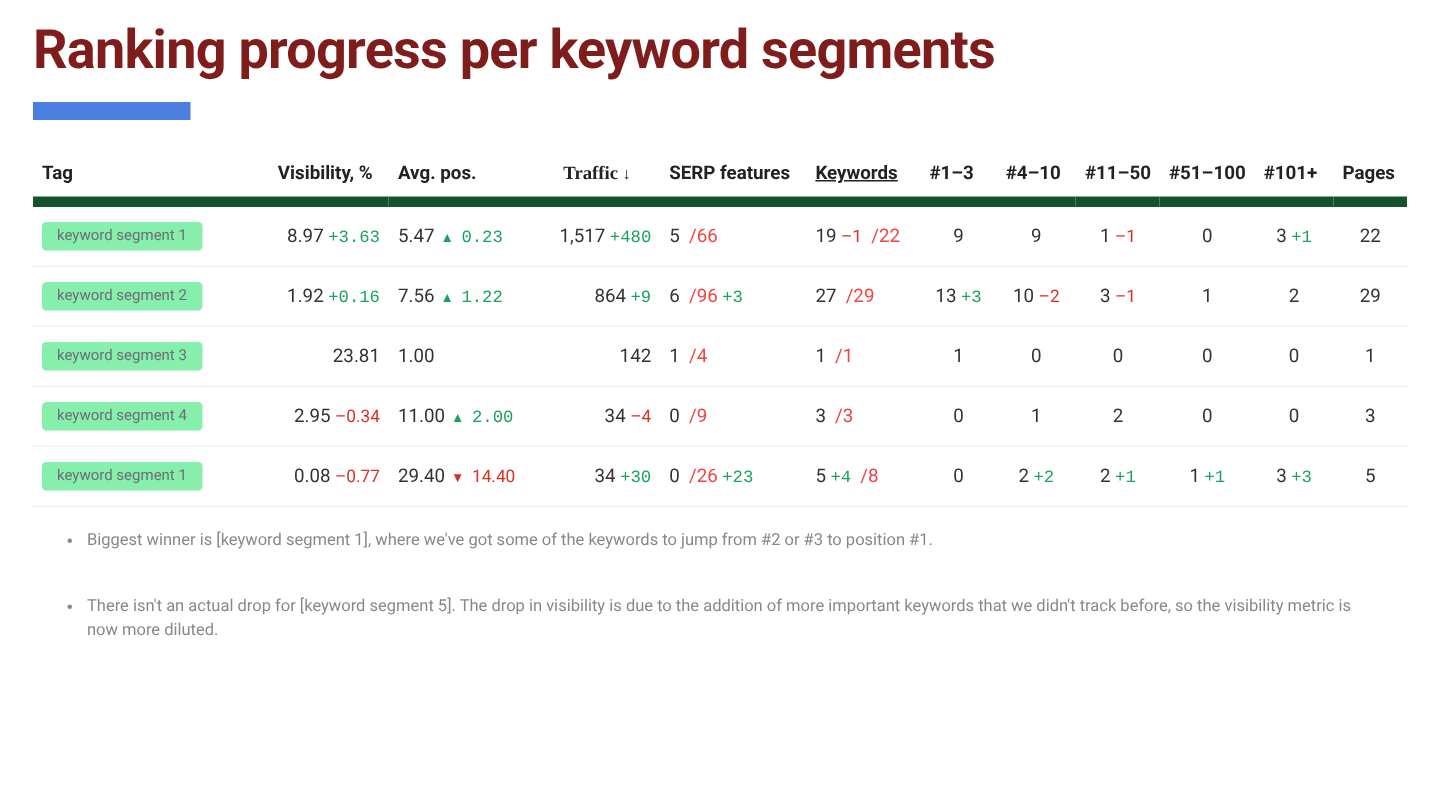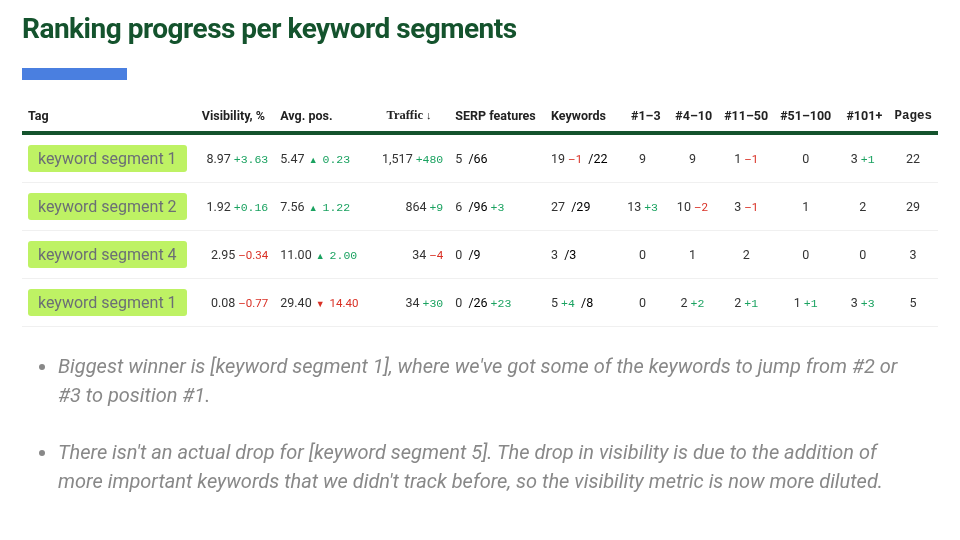--- a/index.html
+++ b/index.html
@@ -9,23 +9,23 @@
     height: 540px;
     font-family: -apple-system, BlinkMacSystemFont, "Segoe UI", Roboto, Helvetica, Arial, sans-serif;
     background: #ffffff;
     color: #333;
     position: relative;
   }
   .title {
     position: absolute;
     top: 12px;
     left: 22px;
-    font-size: 28px;
+    font-size: 36px;
     font-weight: 700;
-    color: #14532d;
+    color: #7f1d1d;
     letter-spacing: -0.5px;
   }
   .accent-bar {
     position: absolute;
     top: 68px;
     left: 22px;
     width: 105px;
     height: 12px;
     background: #4a7fe0;
   }
@@ -38,69 +38,68 @@
   table {
     width: 100%;
     border-collapse: collapse;
     font-size: 12.5px;
   }
   thead th {
     text-align: left;
     font-weight: 700;
     color: #222;
     padding: 8px 6px;
-    border-bottom: 4px solid #14532d;
+    border-bottom: 7px solid #14532d;
     white-space: nowrap;
   }
-  thead th.center { text-align: right; }
+  thead th.center { text-align: left; }
   thead th.right  { text-align: center; }
   tbody td {
     padding: 10px 6px;
     border-bottom: 1px solid #f0f0f0;
     vertical-align: middle;
     white-space: nowrap;
     color: #333;
   }
   .tag-pill {
     display: inline-block;
-    background: #bef264;
+    background: #86efac;
     border-radius: 3px;
     padding: 4px 10px;
     color: #6b6f75;
-    font-size: 16px;
+    font-size: 10px;
   }
   .delta-pos { color: #1aa260; font-size: 11.5px; padding-left: 3px; font-family: Liberation Mono, monospace; }
   .delta-neg { color: #d93025; font-size: 11.5px; padding-left: 3px; }
-  .muted { color: #000000; padding-left: 3px; }
+  .muted { color: #ef4444; padding-left: 3px; }
   .tri { font-size: 9px; padding: 0 2px 0 4px; }
   .tri-up { color: #1aa260; }
   .tri-down { color: #d93025; }
   td.right { text-align: right; }
   td.center { text-align: center; }
   .sort-arrow { font-size: 11px; padding-left: 3px; color: #222; }
   .bullets {
     position: absolute;
     top: 352px;
     left: 36px;
     right: 40px;
     color: #888;
-    font-size: 20px;
+    font-size: 11px;
     line-height: 1.45;
-    font-style: italic;
   }
   .bullets ul { list-style: disc; padding-left: 22px; margin: 0; }
   .bullets li { margin-bottom: 28px; color: #888; }
   .col-tag      { width: 170px; }
   .col-vis      { width: 90px; }
   .col-avg      { width: 100px; }
   .col-traffic  { width: 90px; font-family: Liberation Serif, serif; }
   .col-serp     { width: 100px; }
-  .col-kw       { width: 80px; }
+  .col-kw       { width: 80px; text-decoration: underline; }
   .col-bucket   { width: 55px; }
-  .col-pages    { width: 50px; font-family: Liberation Mono, monospace; }
+  .col-pages    { width: 50px; }
 </style>
 </head>
 <body>
 
 <div class="title">Ranking progress per keyword segments</div>
 <div class="accent-bar"></div>
 
 <div class="table-wrap">
 <table>
   <thead>
@@ -144,20 +143,34 @@
     <td>6<span class="muted">&nbsp;/96</span><span class="delta-pos">+3</span></td>
     <td>27<span class="muted">&nbsp;/29</span></td>
     <td class="center">13<span class="delta-pos">+3</span></td>
     <td class="center">10<span class="delta-neg">–2</span></td>
     <td class="center">3<span class="delta-neg">–1</span></td>
     <td class="center">1</td>
     <td class="center">2</td>
     <td class="center">29</td>
   </tr>
         <tr>
+    <td><span class="tag-pill">keyword segment 3</span></td>
+    <td class="right">23.81</td>
+    <td>1.00</td>
+    <td class="right">142</td>
+    <td>1<span class="muted">&nbsp;/4</span></td>
+    <td>1<span class="muted">&nbsp;/1</span></td>
+    <td class="center">1</td>
+    <td class="center">0</td>
+    <td class="center">0</td>
+    <td class="center">0</td>
+    <td class="center">0</td>
+    <td class="center">1</td>
+  </tr>
+        <tr>
     <td><span class="tag-pill">keyword segment 4</span></td>
     <td class="right">2.95<span class="delta-neg">–0.34</span></td>
     <td>11.00<span class="tri tri-up">▲</span><span class="delta-pos">2.00</span></td>
     <td class="right">34<span class="delta-neg">–4</span></td>
     <td>0<span class="muted">&nbsp;/9</span></td>
     <td>3<span class="muted">&nbsp;/3</span></td>
     <td class="center">0</td>
     <td class="center">1</td>
     <td class="center">2</td>
     <td class="center">0</td>

